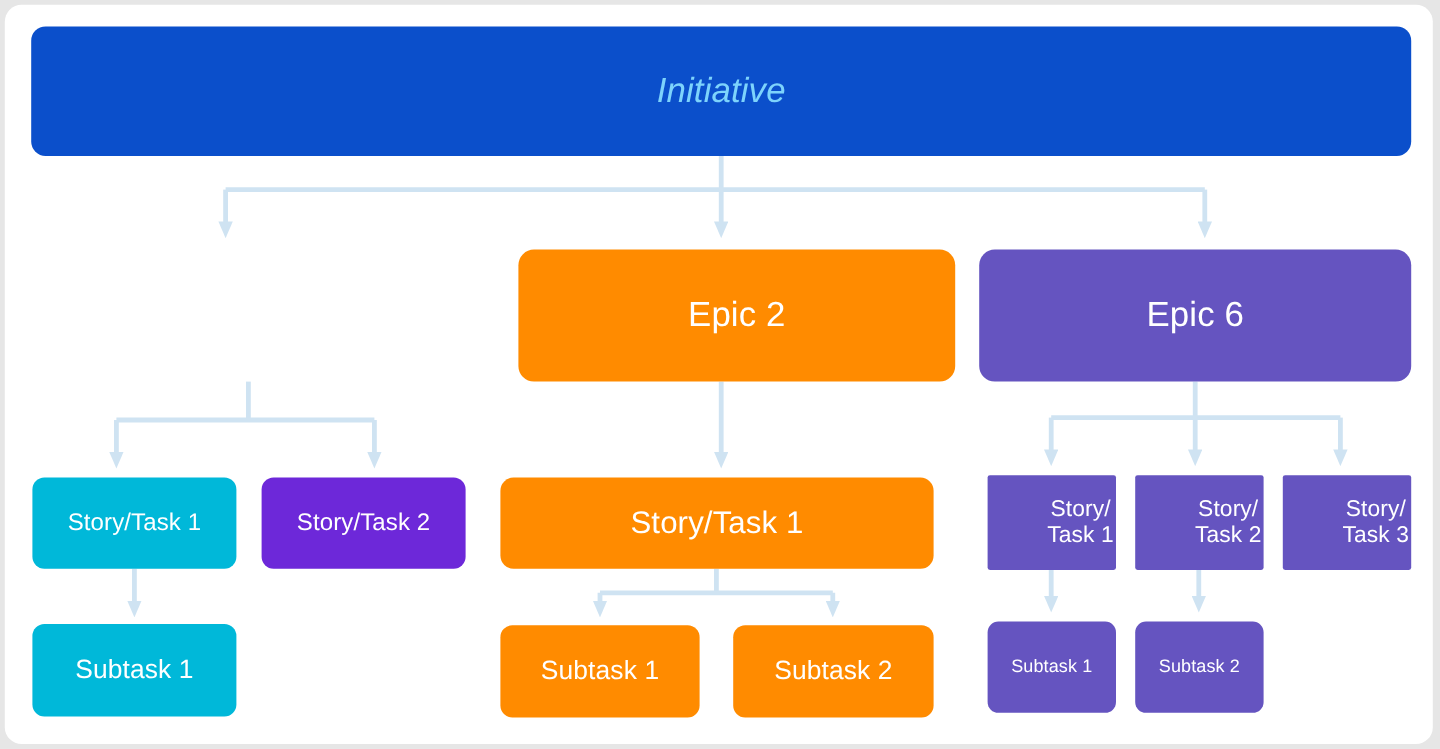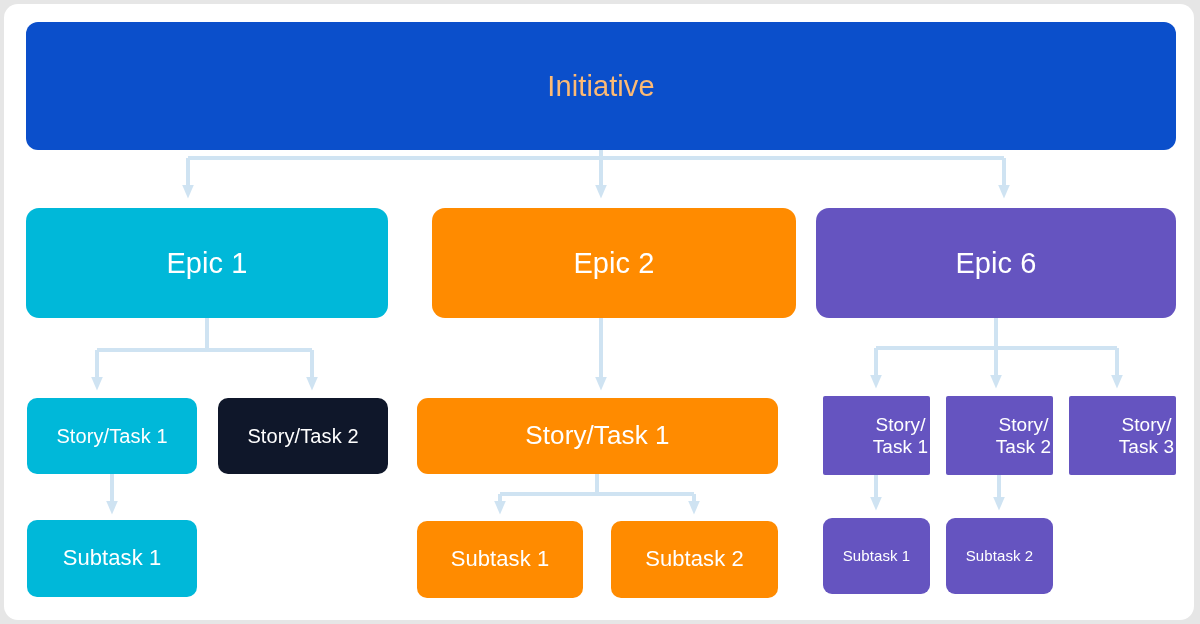--- a/index.html
+++ b/index.html
@@ -104,25 +104,24 @@
       <path d="M876,348 L876,376" marker-end="url(#arrow)"></path>
       <path d="M996,348 L996,376" marker-end="url(#arrow)"></path>
       <path d="M1117,348 L1117,376" marker-end="url(#arrow)"></path>
 
       <path d="M876,475 L876,498" marker-end="url(#arrow)"></path>
       <path d="M999,475 L999,498" marker-end="url(#arrow)"></path>
     </g>
   </svg>
 
   <div id="diagram">
-      <div class="node lvl-initiative" style="left: 26px; top: 22px; width: 1150px; height: 128px; background: rgb(11, 79, 203); color: #fdba74;"><span>Initiative</span></div>
-      <div class="node lvl-epic" style="left: 26px; top: 208px; width: 362px; height: 110px; background: rgb(0, 184, 217); color: rgb(255, 255, 255);"><span>Epic 1</span></div>
+      <div class="node lvl-initiative" style="left: 26px; top: 22px; width: 1150px; height: 108px; background: rgb(11, 79, 203); color: #7dd3fc; font-style: italic;"><span>Initiative</span></div>
       <div class="node lvl-story-lg" style="left: 27px; top: 398px; width: 170px; height: 76px; background: rgb(0, 184, 217); color: rgb(255, 255, 255);"><span>Story/Task 1</span></div>
       <div class="node lvl-sub-md" style="left: 27px; top: 520px; width: 170px; height: 77px; background: rgb(0, 184, 217); color: rgb(255, 255, 255);"><span>Subtask 1</span></div>
-      <div class="node lvl-story-lg" style="left: 218px; top: 398px; width: 170px; height: 76px; background: #0f172a; color: rgb(255, 255, 255);"><span>Story/Task 2</span></div>
+      <div class="node lvl-story-lg" style="left: 218px; top: 398px; width: 170px; height: 76px; background: #6d28d9; color: rgb(255, 255, 255);"><span>Story/Task 2</span></div>
       <div class="node lvl-epic" style="left: 432px; top: 208px; width: 364px; height: 110px; background: rgb(255, 139, 0); color: rgb(255, 255, 255);"><span>Epic 2</span></div>
       <div class="node lvl-story-xl" style="left: 417px; top: 398px; width: 361px; height: 76px; background: rgb(255, 139, 0); color: rgb(255, 255, 255);"><span>Story/Task 1</span></div>
       <div class="node lvl-sub-md" style="left: 417px; top: 521px; width: 166px; height: 77px; background: rgb(255, 139, 0); color: rgb(255, 255, 255);"><span>Subtask 1</span></div>
       <div class="node lvl-sub-md" style="left: 611px; top: 521px; width: 167px; height: 77px; background: rgb(255, 139, 0); color: rgb(255, 255, 255);"><span>Subtask 2</span></div>
       <div class="node lvl-epic" style="left: 816px; top: 208px; width: 360px; height: 110px; background: rgb(101, 84, 192); color: rgb(255, 255, 255);"><span>Epic 6</span></div>
       <div class="node lvl-story-sm" style="left: 823px; top: 396px; width: 107px; height: 79px; background: rgb(101, 84, 192); color: rgb(255, 255, 255);"><span>Story/
 Task 1</span></div>
       <div class="node lvl-sub-sm" style="left: 823px; top: 518px; width: 107px; height: 76px; background: rgb(101, 84, 192); color: rgb(255, 255, 255);"><span>Subtask 1</span></div>
       <div class="node lvl-story-sm" style="left: 946px; top: 396px; width: 107px; height: 79px; background: rgb(101, 84, 192); color: rgb(255, 255, 255);"><span>Story/
 Task 2</span></div>

